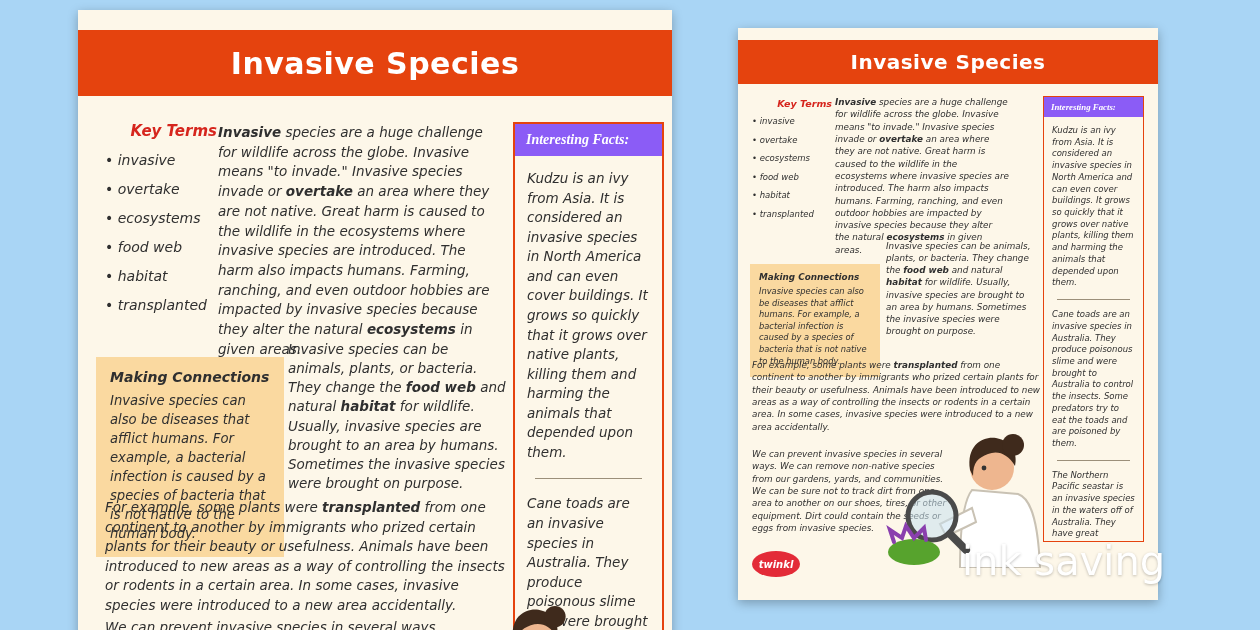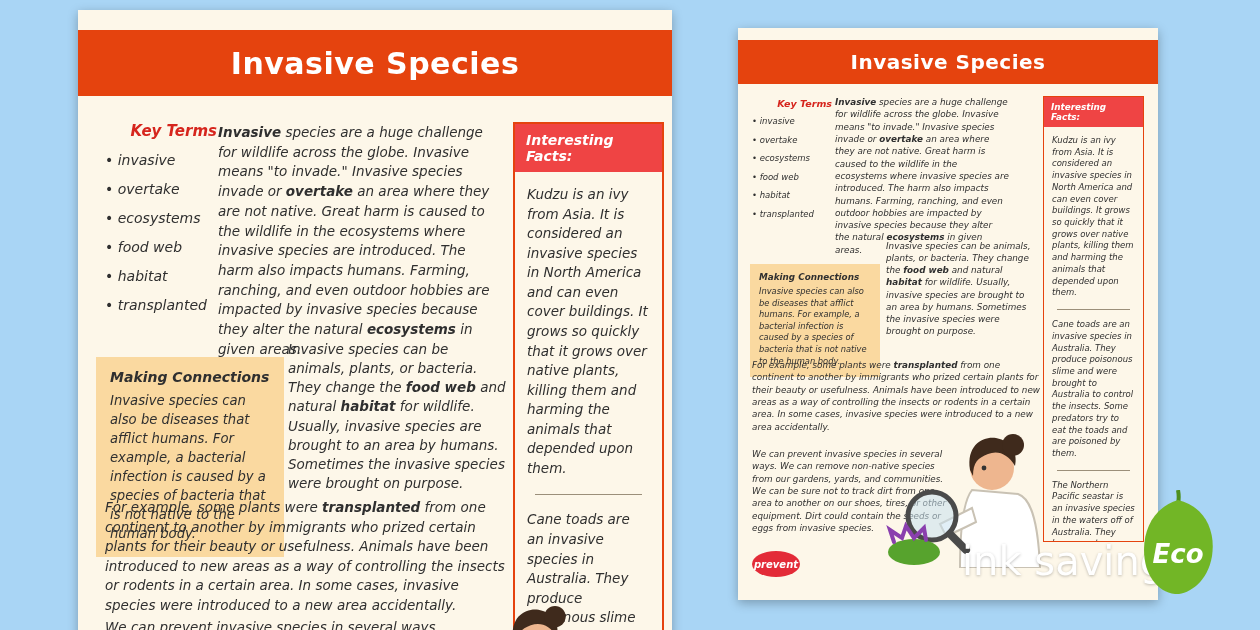--- a/index.html
+++ b/index.html
@@ -55,21 +55,21 @@
   .p4-left { position: absolute; left: 27px;  top: 608px; width: 340px; font-size: 13.5px; line-height: 1.45; }
 
   
   .p1-right { position: absolute; left: 97px;  top: 68px;  width: 174px; font-size: 8.8px; line-height: 1.4; }
   .p2-right { position: absolute; left: 148px; top: 212px; width: 150px; font-size: 8.8px; line-height: 1.38; }
   .p3-right { position: absolute; left: 14px;  top: 331px; width: 290px; font-size: 8.8px; line-height: 1.4; }
   .p4-right { position: absolute; left: 14px;  top: 420px; width: 198px; font-size: 8.8px; line-height: 1.4; }
 
   
   .facts { position: absolute; border: 2px solid #e5430e; box-sizing: border-box; overflow: hidden; }
-  .facts-header { background: #ef4444; color: #fff; font-weight: bold; font-style: italic; }
+  .facts-header { background: #8b5cf6; color: #fff; font-weight: bold; font-style: italic; font-family: Liberation Serif, serif; }
   .fact { font-style: italic; color: #2f2f2f; }
   .fact-divider { border-top: 1.5px solid #9b8f7a; }
 
   .facts-left { left: 435px; top: 112px; width: 151px; height: 770px; }
   .facts-left .facts-header { padding: 8px 11px; font-size: 14px; }
   .facts-left .fact { padding: 13px 12px 0; font-size: 13.5px; line-height: 1.45; }
   .facts-left .fact-divider { margin: 16px 20px 2px; }
 
   .facts-right { left: 305px; top: 68px; width: 101px; height: 446px; border-width: 1.5px; }
   .facts-right .facts-header { padding: 5px 7px; font-size: 8.8px; }
@@ -207,26 +207,19 @@
         <circle cx="133" cy="17" r="11" fill="#3f2a1c"></circle>
         <circle cx="104" cy="40" r="2.4" fill="#333"></circle>
         <path d="M92 80 C80 86 68 92 60 96 L66 108 C76 104 88 98 96 94 Z" fill="#ffffff" stroke="#c9c2b4" stroke-width="2"></path>
         <circle cx="52" cy="88" r="24" fill="rgba(200,225,240,0.55)" stroke="#4a4a4a" stroke-width="5"></circle>
         <line x1="70" y1="106" x2="86" y2="122" stroke="#4a4a4a" stroke-width="8" stroke-linecap="round"></line>
         <ellipse cx="34" cy="124" rx="26" ry="13" fill="#57a32d"></ellipse>
         <path d="M14 114 L10 102 L22 110 L26 98 L34 110 L44 100 L46 112" stroke="#8a3fae" stroke-width="4" fill="none" stroke-linecap="round"></path>
       </svg>
     </div>
 
-    <div class="twinkl-logo">prevent</div>
+    <div class="twinkl-logo">twinkl</div>
   </div>
 
   <div class="ink-saving">ink saving</div>
 
-  <div class="eco-badge">
-    <svg viewBox="0 0 80 106" width="80" height="106">
-      <path d="M40 0 C41 5 41 9 40 14" stroke="#4e8f1d" stroke-width="4" fill="none"></path>
-      <path d="M40 10 C66 16 78 40 74 66 C70 92 50 105 37 104 C19 102 6 84 6 60 C6 34 20 16 40 10 Z" fill="#72b626"></path>
-      <text x="40" y="73" font-size="26" fill="#ffffff" text-anchor="middle" font-weight="bold" font-style="italic" font-family="DejaVu Sans, sans-serif">Eco</text>
-    </svg>
-  </div>
 
 </div>
 
 </body></html>

